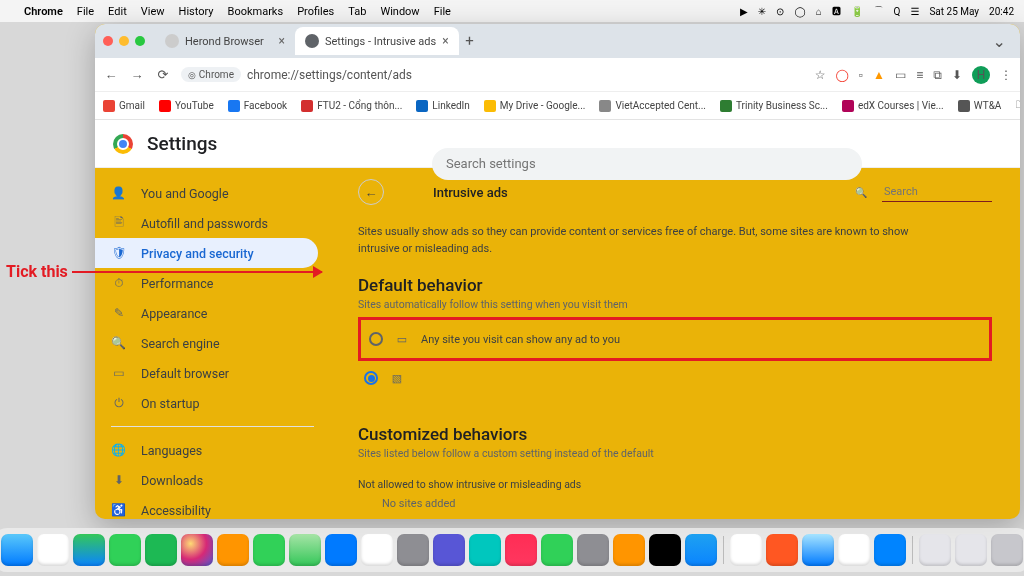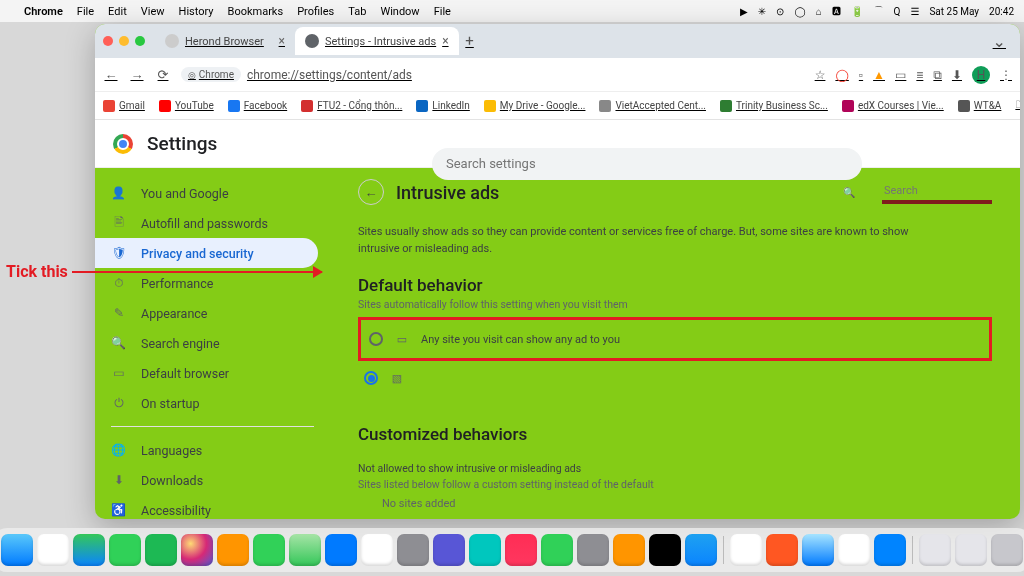--- a/index.html
+++ b/index.html
@@ -4,21 +4,21 @@
 <style>
 * { box-sizing: border-box; margin: 0; padding: 0; font-family: -apple-system, BlinkMacSystemFont, "Segoe UI", Roboto, sans-serif; }
 body { background: #d8d8d8; width: 1024px; height: 576px; overflow: hidden; position: relative; }
 
 .menubar { height: 22px; background: rgba(245,245,245,0.95); display: flex; align-items: center; padding: 0 10px; font-size: 11px; gap: 14px; }
 .menubar .apple { font-size: 12px; }
 .menubar .app { font-weight: 600; }
 .menubar .right { margin-left: auto; display: flex; gap: 10px; align-items: center; }
 .menubar .right span { font-size: 10px; }
 
-.window { position: absolute; top: 24px; left: 95px; width: 925px; height: 495px; background: #84cc16; border-radius: 10px; box-shadow: 0 8px 30px rgba(0,0,0,0.25); overflow: hidden; display: flex; flex-direction: column; z-index: 2; text-decoration: underline; }
+.window { position: absolute; top: 24px; left: 95px; width: 925px; height: 495px; background: #eab308; border-radius: 10px; box-shadow: 0 8px 30px rgba(0,0,0,0.25); overflow: hidden; display: flex; flex-direction: column; z-index: 2; }
 
 .tabbar { height: 34px; background: #dde3e9; display: flex; align-items: center; padding: 0 8px; }
 .winbtns { display: flex; gap: 6px; margin-right: 10px; }
 .winbtn { width: 10px; height: 10px; border-radius: 50%; }
 .winbtn.r { background: #ff5f57; } .winbtn.y { background: #febc2e; } .winbtn.g { background: #28c840; }
 .tab { height: 28px; background: #dde3e9; border-radius: 8px 8px 0 0; padding: 0 10px; display: flex; align-items: center; gap: 6px; font-size: 11px; color: #444; min-width: 140px; }
 .tab.active { background: #fff; }
 .tab .fav { width: 14px; height: 14px; border-radius: 50%; background: #ccc; flex-shrink: 0; }
 .tab .x { margin-left: auto; color: #666; font-size: 12px; }
 .newtab { width: 22px; text-align: center; color: #555; font-size: 15px; }
@@ -52,22 +52,22 @@
 .sidebar { width: 235px; padding: 10px 0; overflow-y: auto; }
 .sidebar .item { height: 30px; display: flex; align-items: center; padding: 0 16px; gap: 14px; font-size: 12.5px; color: #3c4043; border-radius: 0 15px 15px 0; margin-right: 12px; }
 .sidebar .item.active { background: #e8f0fe; color: #1967d2; font-weight: 500; }
 .sidebar .item .ico { width: 16px; text-align: center; color: #5f6368; font-size: 12px; }
 .sidebar .item.active .ico { color: #1967d2; }
 .sidebar .sep { height: 1px; background: #e0e0e0; margin: 8px 16px; }
 
 .main { flex: 1; overflow: hidden; padding: 0 28px; position: relative; }
 .pagehead { display: flex; align-items: center; gap: 12px; height: 40px; margin-top: 4px; }
 .backbtn { width: 26px; height: 26px; border: 1px solid #ccc; border-radius: 50%; display: flex; align-items: center; justify-content: center; font-size: 13px; color: #444; }
-.pagehead h2 { font-size: 18px; font-weight: 500; color: #202124; flex: 1; }
-.pagehead .srch { border: none; border-bottom: 4px solid #7f1d1d; font-size: 11px; padding: 3px 2px; width: 110px; color: #5f6368; background: transparent; margin-left: 12px; }
+.pagehead h2 { font-size: 13px; font-weight: 500; color: #202124; flex: 1; margin-left: 37px; }
+.pagehead .srch { border: none; border-bottom: 1px solid #7f1d1d; font-size: 11px; padding: 3px 2px; width: 110px; color: #5f6368; background: transparent; }
 .pagehead .srchlbl { font-size: 10px; color: #5f6368; margin-right: 2px; }
 
 .sect { font-size: 11px; color: #3c4043; }
 .desc { margin-top: 12px; line-height: 1.5; max-width: 560px; }
 .subhead { font-size: 17px; font-weight: 500; color: #202124; margin-top: 18px; }
 .subcap { font-size: 10.5px; color: #5f6368; margin-top: 3px; }
 
 .radio-row { display: flex; align-items: center; gap: 12px; padding: 10px 6px; font-size: 11px; color: #3c4043; }
 .radio { width: 14px; height: 14px; border: 2px solid #5f6368; border-radius: 50%; flex-shrink: 0; display: flex; align-items: center; justify-content: center; }
 .radio.checked { border-color: #1a73e8; }
@@ -288,23 +288,23 @@
             <span class="opico">▭</span>
             <span>Any site you visit can show any ad to you</span>
           </div>
         </div>
         <div class="radio-row">
           <span class="radio checked"></span>
           <span class="opico">▧</span>
         </div>
 
         <div class="subhead" style="margin-top:29px;">Customized behaviors</div>
+        <div class="subcap">Sites listed below follow a custom setting instead of the default</div>
+
         <div class="subcap" style="margin-top:18px;color:#3c4043">Not allowed to show intrusive or misleading ads</div>
-
-        <div class="subcap">Sites listed below follow a custom setting instead of the default</div>
         <div class="nosite">No sites added</div>
 
         <div class="subcap" style="margin-top:18px;color:#3c4043">Allowed to show any ads</div>
 
       </div>
     </div>
   </div>
 </div>
 
 <div class="dock">

